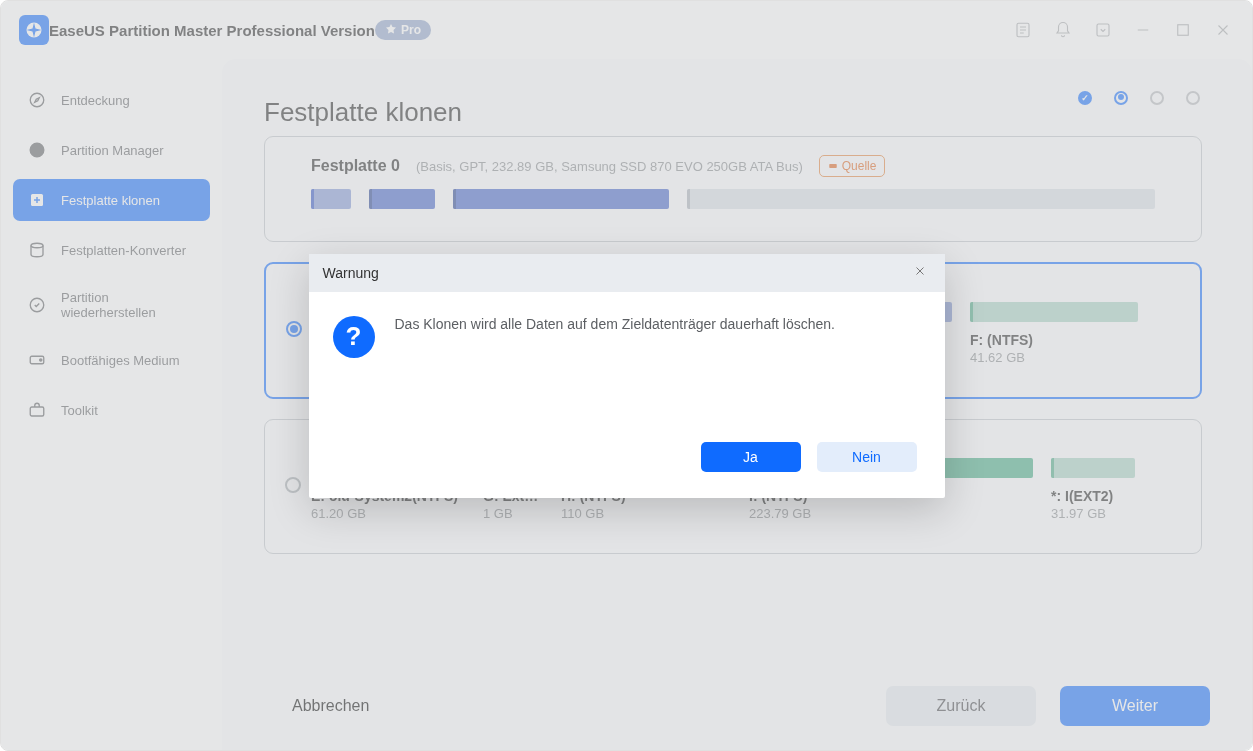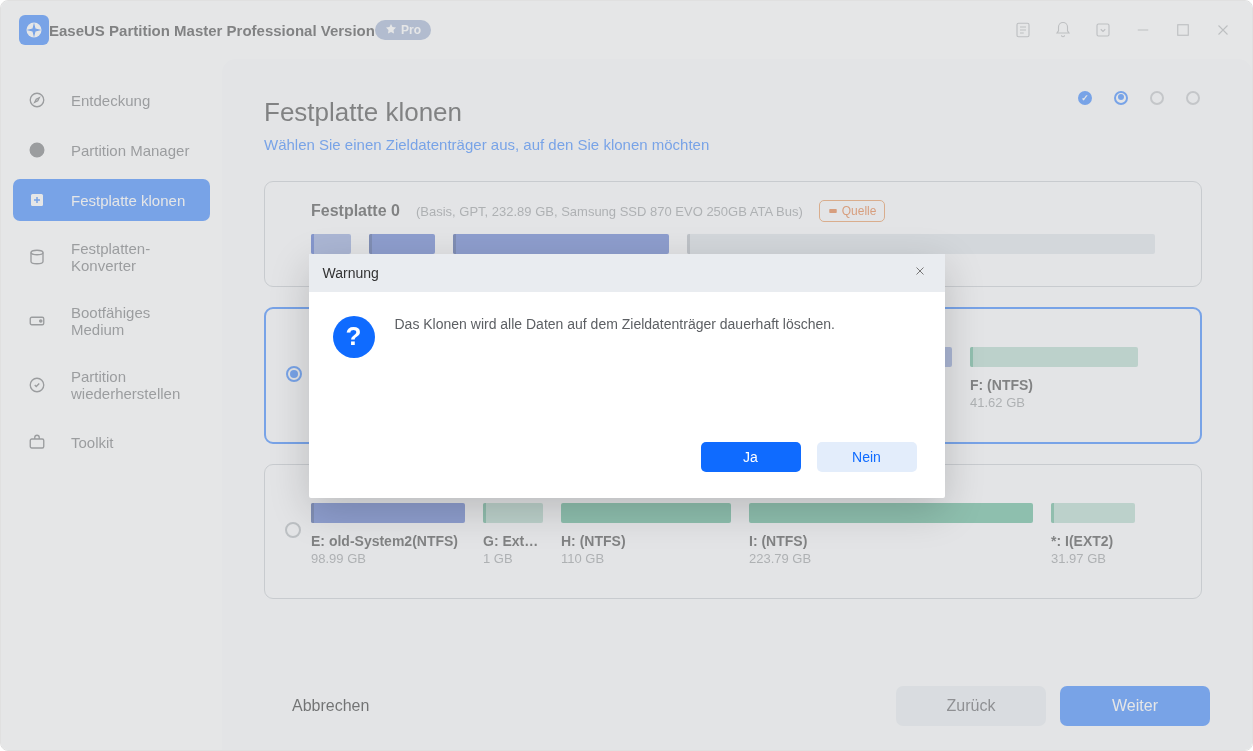--- a/index.html
+++ b/index.html
@@ -9,21 +9,21 @@
     .title-left { display: flex; align-items: center; }
     .app-logo { width: 30px; height: 30px; background: #0f6bff; border-radius: 6px; display: flex; align-items: center; justify-content: center; }
     .app-title { font-size: 15px; font-weight: 600; color: #222; }
     .pro-badge { display: flex; align-items: flex-start; gap: 4px; background: #8fa3c9; color: #fff; font-size: 12px; font-weight: 600; padding: 3px 10px; border-radius: 12px; }
     .title-right { display: flex; align-items: center; gap: 18px; }
     .title-icon { width: 22px; height: 22px; color: #a7a9ac; display: flex; align-items: center; justify-content: center; cursor: pointer; }
     .title-icon svg { width: 18px; height: 18px; stroke: #a7a9ac; fill: none; stroke-width: 1.5; }
     
     .layout { display: flex; height: calc(100% - 58px); }
     .sidebar { width: 235px; padding: 20px 12px; }
-    .side-item { display: flex; align-items: center; gap: 24px; padding: 11px 14px; border-radius: 7px; font-size: 15px; color: #5b5d60; cursor: pointer; margin-bottom: 8px; }
+    .side-item { display: flex; align-items: center; gap: 14px; padding: 11px 14px; border-radius: 7px; font-size: 13px; color: #5b5d60; cursor: pointer; margin-bottom: 8px; }
     .side-item.active { background: #0f6bff; color: #fff; }
     .side-icon { width: 20px; height: 20px; display: flex; align-items: center; justify-content: center; flex-shrink: 0; }
     .side-icon svg { width: 18px; height: 18px; }
     
     .main { flex: 1; background: #fafbfc; border-radius: 14px 14px 0 0; padding: 38px 42px 24px 42px; display: flex; flex-direction: column; }
     .page-title { font-size: 26px; font-weight: 400; color: #222; margin-bottom: 8px; }
     .page-subtitle { font-size: 15px; color: #0f6bff; margin-bottom: 28px; }
     .steps { position: absolute; top: 90px; right: 52px; display: flex; gap: 22px; }
     .step { width: 14px; height: 14px; border-radius: 50%; border: 2px solid #b6b9bd; }
     .step.done { border-color: #0f6bff; background: #0f6bff; display: flex; align-items: center; justify-content: center; }
@@ -54,21 +54,21 @@
     .part-bar.teal-dark { background: #3ea882; }
     .part-bar.gray { background: #d8dde5; } .part-bar.gray::before { background: #a8afb9; }
     .part-label { font-size: 14px; font-weight: 700; color: #222; white-space: nowrap; overflow: hidden; text-overflow: ellipsis; }
     .part-size { font-size: 13px; color: #86898d; margin-top: 2px; }
     
     .footer { display: flex; justify-content: space-between; padding-top: 26px; }
     .btn { height: 40px; padding: 0 28px; border-radius: 7px; border: none; font-size: 16px; font-weight: 500; cursor: pointer; }
     .btn-text { background: transparent; color: #000000; }
     .btn-gray { background: #e4e8ef; color: #404246; }
     .btn-primary { background: #0f6bff; color: #fff; }
-    .footer-right { display: flex; gap: 14px; }
+    .footer-right { display: flex; gap: 24px; }
     
     .overlay { position: absolute; inset: 0; background: rgba(207,209,212,0.55); display: flex; align-items: center; justify-content: center; }
     .dialog { width: 636px; background: #fff; border-radius: 2px; box-shadow: 0 12px 40px rgba(0,0,0,.18); }
     .dialog-hdr { height: 38px; background: #e9ecf0; display: flex; align-items: center; justify-content: space-between; padding: 0 14px; font-size: 14px; color: #333; }
     .dialog-close { width: 18px; height: 18px; cursor: pointer; color: #666; }
     .dialog-body { padding: 24px 24px 10px 24px; display: flex; gap: 20px; min-height: 140px; }
     .dialog-icon { width: 42px; height: 42px; background: #0f6bff; border-radius: 50%; display: flex; align-items: center; justify-content: center; color: #fff; font-size: 26px; font-weight: bold; flex-shrink: 0; }
     .dialog-q { font-size: 19px; font-weight: 700; color: #222; margin-bottom: 10px; }
     .dialog-msg { font-size: 14px; color: #5c5f63; }
     .dialog-foot { display: flex; justify-content: flex-end; gap: 16px; padding: 10px 28px 26px; }
@@ -164,55 +164,54 @@
           <svg viewBox="0 0 24 24" fill="none" stroke="currentColor" stroke-width="1.8">
             <ellipse cx="12" cy="6" rx="8" ry="3"></ellipse>
             <path d="M4 6v12c0 1.7 3.6 3 8 3s8-1.3 8-3V6"></path>
           </svg>
         </span>
       <span>Festplatten-Konverter</span>
     </div>
     <div class="side-item">
       <span class="side-icon">
           <svg viewBox="0 0 24 24" fill="none" stroke="currentColor" stroke-width="1.8">
+            <path d="M12 3a9 9 0 100 18 9 9 0 000-18z"></path>
+            <path d="M9 12l2 2 4-4"></path>
+          </svg>
+        </span>
+      <span>Partition wiederherstellen</span>
+    </div>
+    <div class="side-item">
+      <span class="side-icon">
+          <svg viewBox="0 0 24 24" fill="none" stroke="currentColor" stroke-width="1.8">
             <rect x="3" y="7" width="18" height="10" rx="2"></rect>
             <circle cx="17" cy="12" r="1.5" fill="currentColor"></circle>
           </svg>
         </span>
       <span>Bootfähiges Medium</span>
-    </div>
-    <div class="side-item">
-      <span class="side-icon">
-          <svg viewBox="0 0 24 24" fill="none" stroke="currentColor" stroke-width="1.8">
-            <path d="M12 3a9 9 0 100 18 9 9 0 000-18z"></path>
-            <path d="M9 12l2 2 4-4"></path>
-          </svg>
-        </span>
-      <span>Partition wiederherstellen</span>
     </div>
     <div class="side-item">
       <span class="side-icon">
           <svg viewBox="0 0 24 24" fill="none" stroke="currentColor" stroke-width="1.8">
             <rect x="3" y="8" width="18" height="12" rx="2"></rect>
             <path d="M9 8V6a3 3 0 016 0v2"></path>
           </svg>
         </span>
       <span>Toolkit</span>
     </div>
   </div>
 
   <div class="main">
     <div class="steps">
       <span class="step done"></span>
       <span class="step current"></span>
       <span class="step"></span>
       <span class="step"></span>
     </div>
     <h1 class="page-title">Festplatte klonen</h1>
-    <div class="page-subtitle">Wählen Sie einen Zieldatenträger aus, auf den Sie klonen möchten</div>
 
     <div class="disk-list">
       <div class="disk-card no-radio">
         <div class="disk-header">
           <span class="disk-name">Festplatte 0</span>
           <span class="disk-info">(Basis, GPT, 232.89 GB, Samsung SSD 870 EVO 250GB ATA Bus)</span>
           <span class="source-badge">
             <svg width="10" height="10" viewBox="0 0 24 24" fill="currentColor">
                 <rect x="3" y="7" width="18" height="10" rx="2"></rect>
               </svg>
@@ -248,21 +247,21 @@
             </div>
           </div>
       </div>
 
       <div class="disk-card" style="padding-top:38px;padding-bottom:32px;">
         <span class="disk-radio"></span>
         <div class="part-row" id="parts-d2">
             <div class="part" style="width: 154px;">
               <div class="part-bar blue-solid"></div>
               <div class="part-label">E: old-System2(NTFS)</div>
-              <div class="part-size">98.99 GB</div>
+              <div class="part-size">61.20 GB</div>
             </div>
             <div class="part" style="width: 60px;">
               <div class="part-bar teal"></div>
               <div class="part-label">G: Exte…</div>
               <div class="part-size">1 GB</div>
             </div>
             <div class="part" style="width: 170px;">
               <div class="part-bar teal-dark"></div>
               <div class="part-label">H: (NTFS)</div>
               <div class="part-size">110 GB</div>

